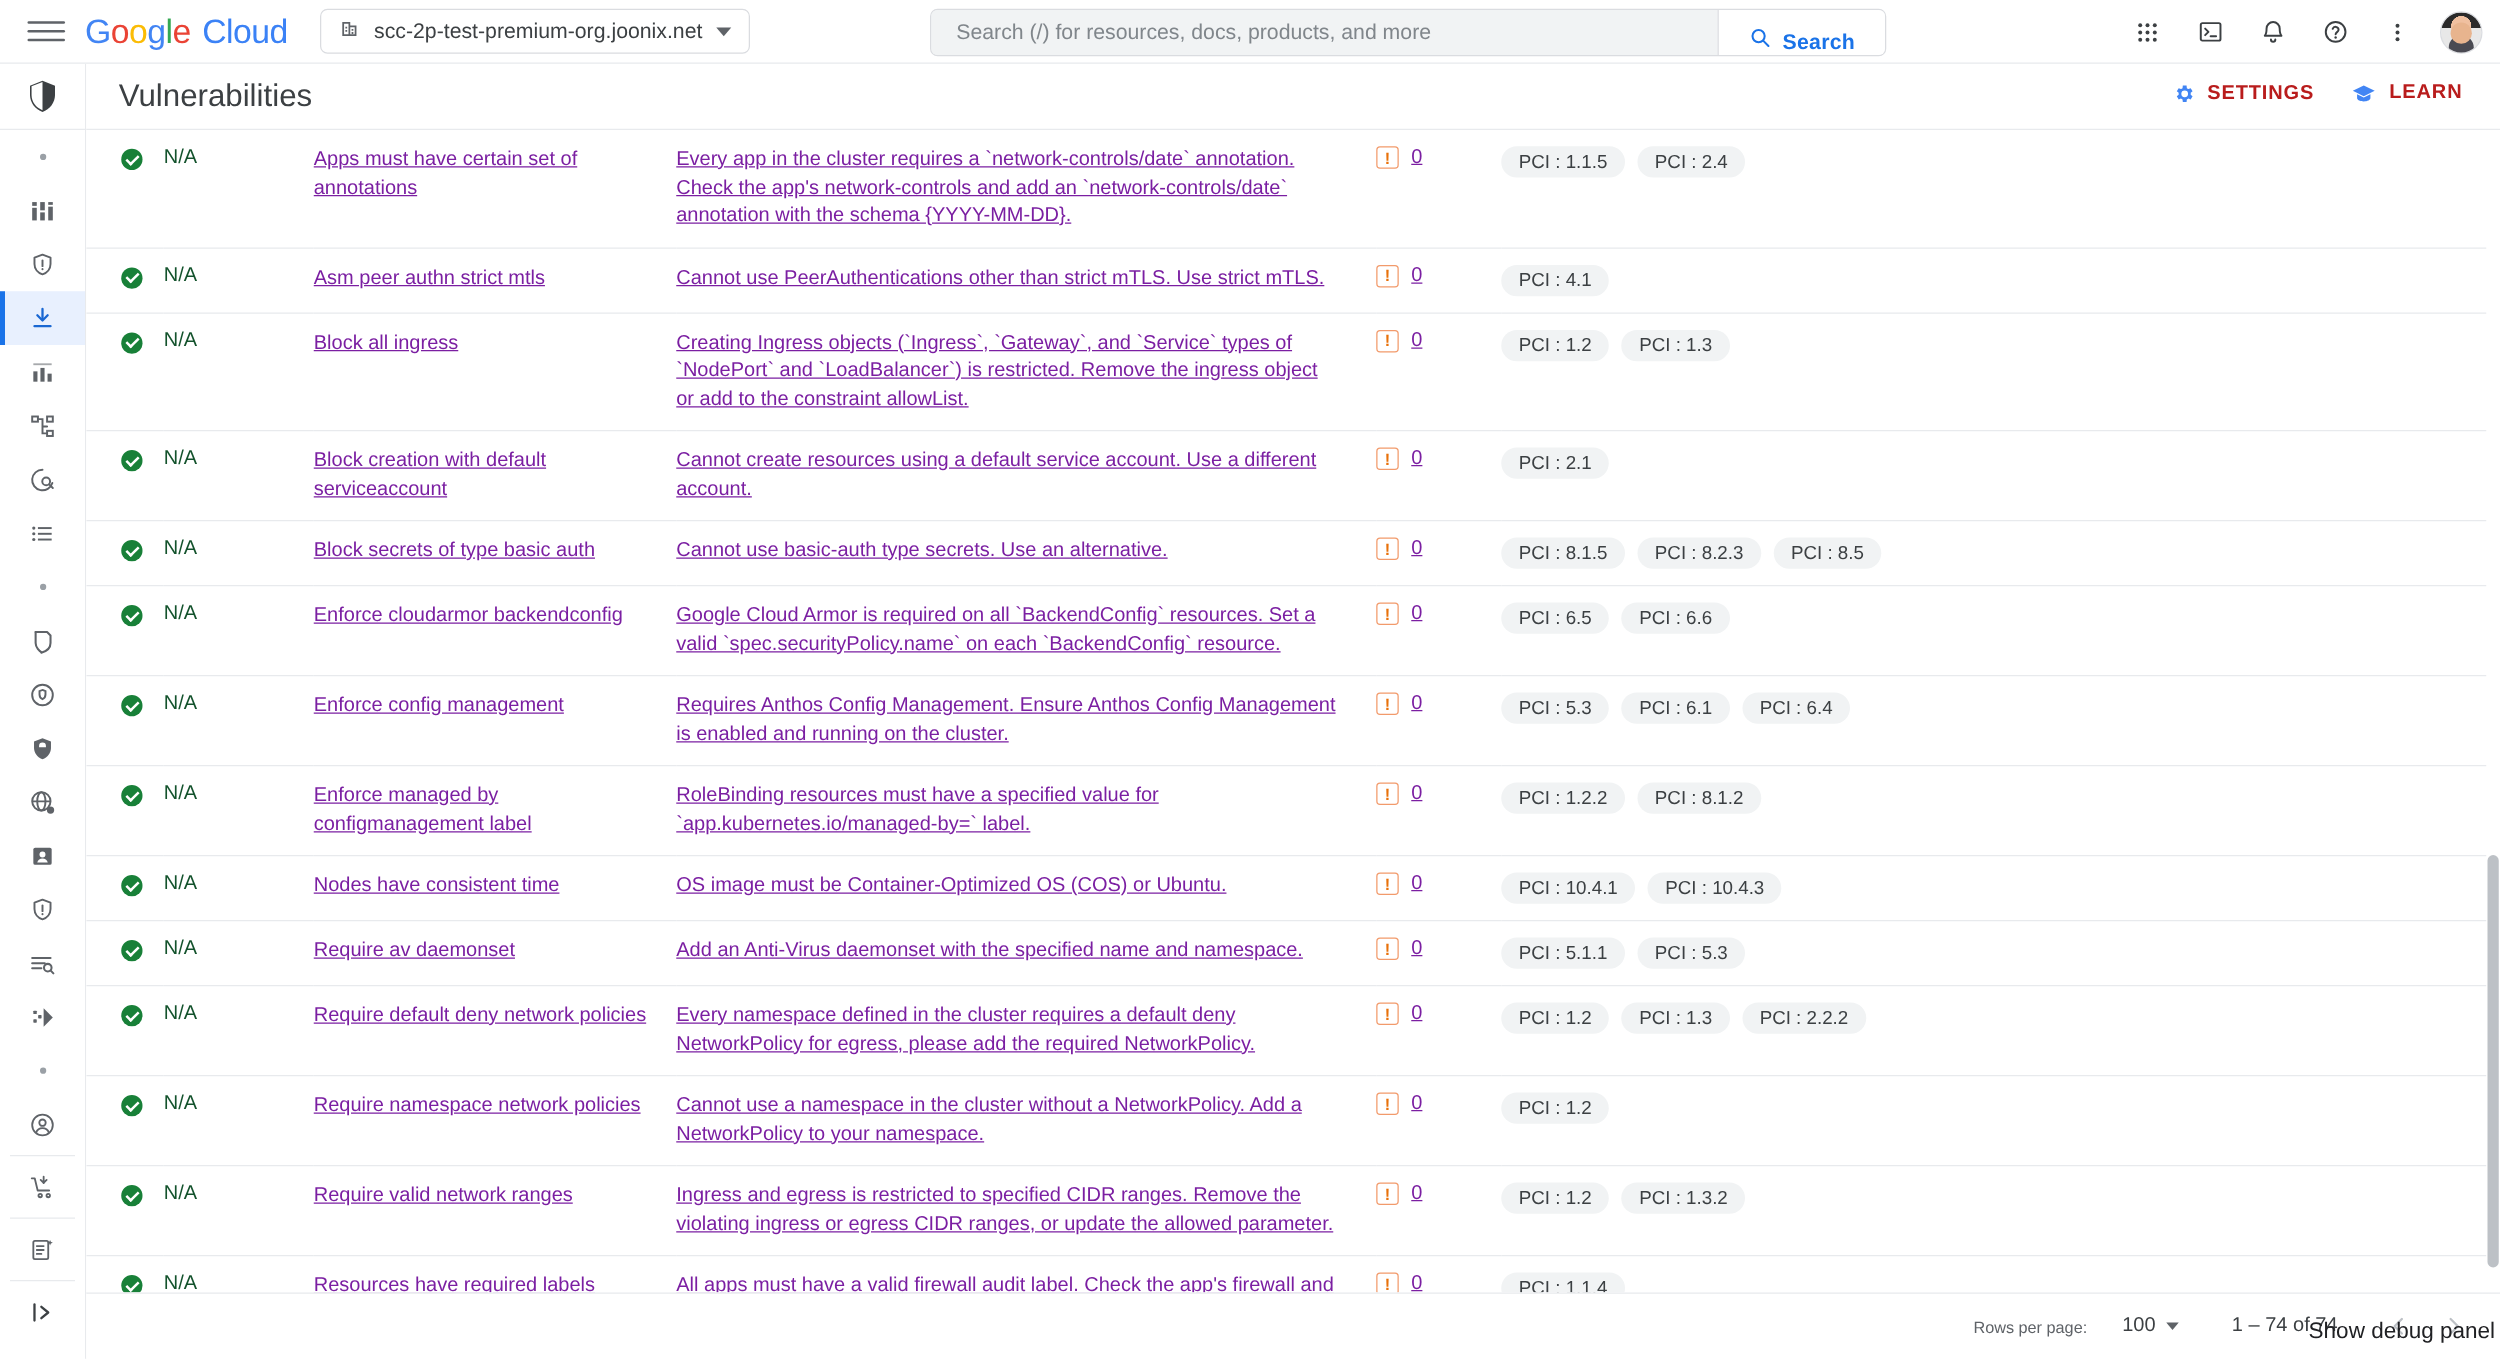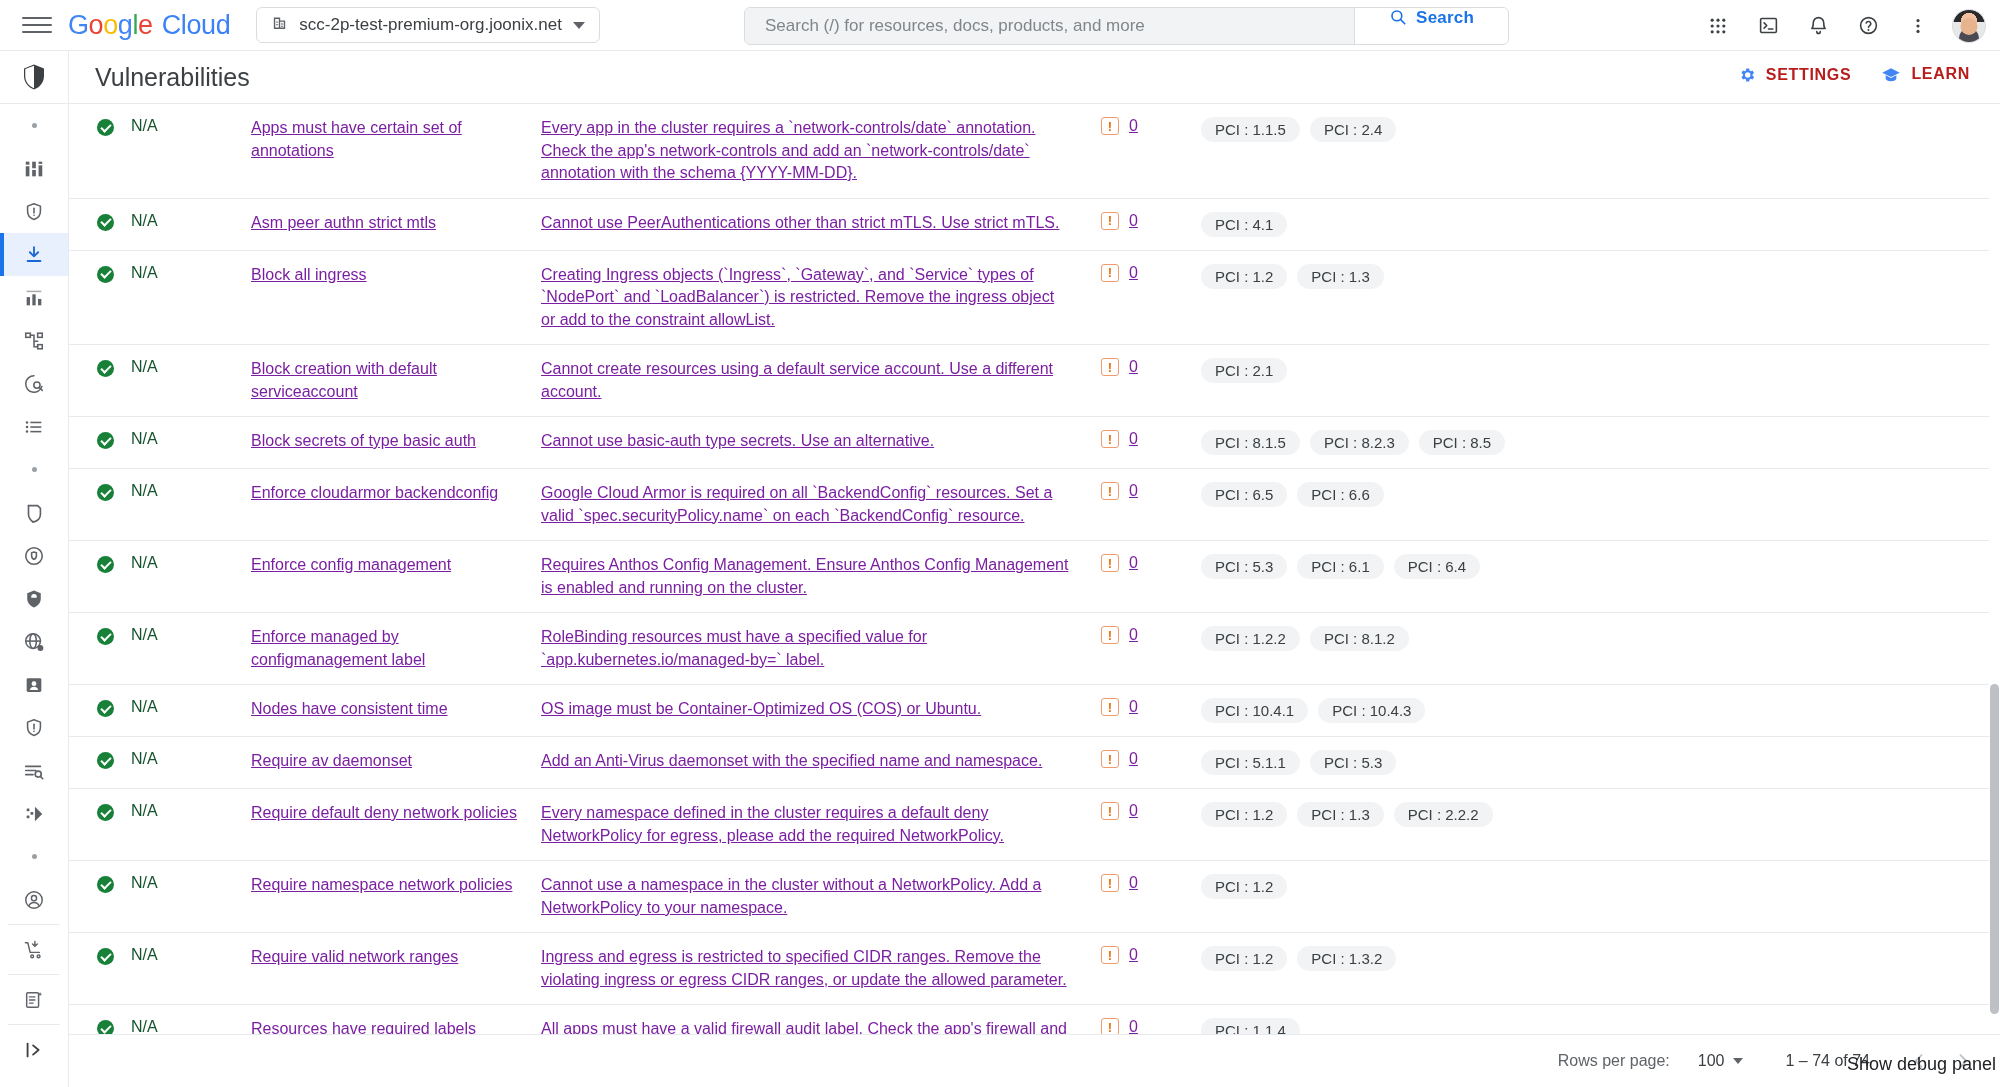--- a/index.html
+++ b/index.html
@@ -47,23 +47,23 @@
     border: 1px solid #dadce0; border-radius: 6px;
     overflow: hidden; background:#f1f3f4;
   }
   .searchinput {
     flex: 1; border: none; outline: none; background: #f1f3f4;
     padding: 0 20px; font-size: 17px; color: #3c4043;
     font-family: "Liberation Sans", sans-serif;
   }
   .searchinput::placeholder { color: #80868b; }
   .searchbtn {
-    display:flex; align-items:flex-start; gap: 9px;
+    display:flex; align-items:flex-end; gap: 9px;
     background:#fff; border-left: 1px solid #dadce0;
-    padding: 0 34px; color:#1a73e8; font-size: 17px; font-weight: 600;
+    padding: 0 24px; color:#1a73e8; font-size: 17px; font-weight: 600;
     cursor: pointer; letter-spacing: .2px;
   }
   .topicons { position:absolute; right: 14px; top:0; height: 51px; display:flex; align-items:center; gap: 10px; }
   .ticon { width: 40px; height: 40px; display:flex; align-items:center; justify-content:center; border-radius:50%; cursor:pointer; color:#3c4043; }
   .avatar {
     width: 34px; height: 34px; border-radius: 50%;
     margin-left: 4px; cursor:pointer; overflow:hidden;
     background: radial-gradient(circle at 50% 34%, #f0c0a0 0 30%, transparent 31%),
                 linear-gradient(#2a2a2a 0 38%, #e8e8e8 38% 100%);
     border: 1px solid #dadce0;
@@ -151,21 +151,21 @@
     padding: 4px 14px; font-size: 15px; white-space:nowrap;
   }
 
   
   .footer {
     position:absolute; left:69px; right:0; bottom:0; height:53px;
     display:flex; align-items:center; justify-content:flex-end;
     background:#fff; border-top:1px solid #e8eaed; z-index: 14;
     padding-right: 18px; gap: 0;
   }
-  .f-label { color:#5f6368; font-size:16px; }
+  .f-label { color:#5f6368; font-size:13px; }
   .f-select {
     display:flex; align-items:center; gap:9px; margin-left: 28px;
     color:#3c4043; font-size:16px; cursor:pointer;justify-content:center;
   }
   .f-select .caret { border-left:5px solid transparent;border-right:5px solid transparent;border-top:6px solid #5f6368; }
   .f-range { color:#3c4043; font-size:16px; margin-left: 42px; }
   .f-nav { display:flex; align-items:center; gap: 6px; margin-left: 30px; }
   .navbtn { width: 38px; height:38px; display:flex;align-items:center;justify-content:center; color:#5f6368; cursor:pointer; border-radius:50%;}
   .navbtn.disabled { color:#bdc1c6; }
   .tooltip {

